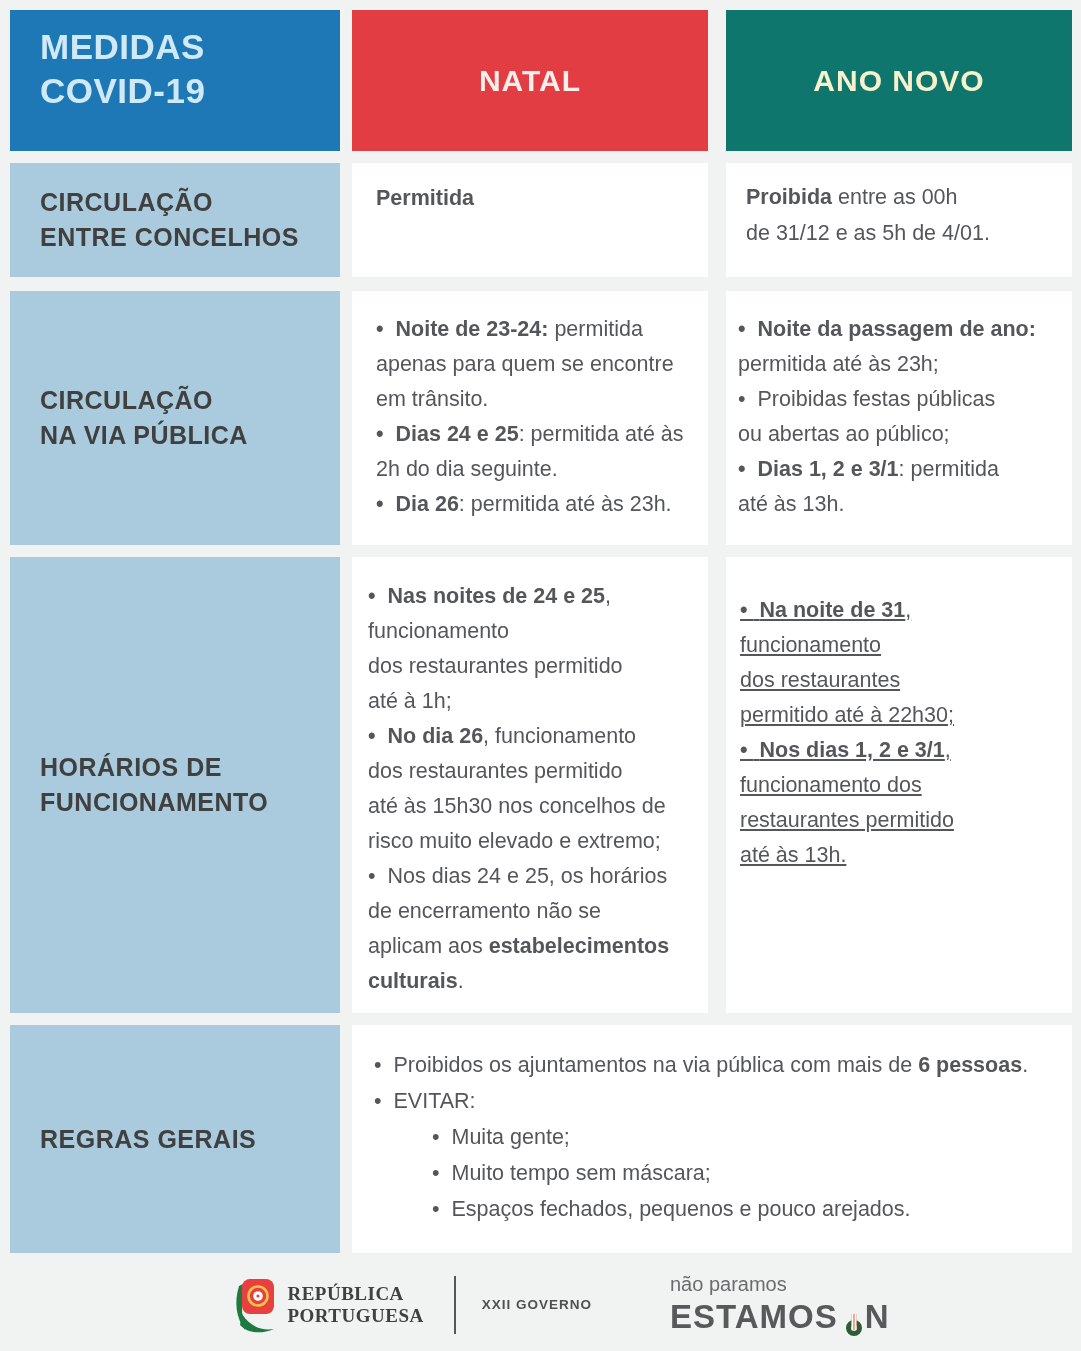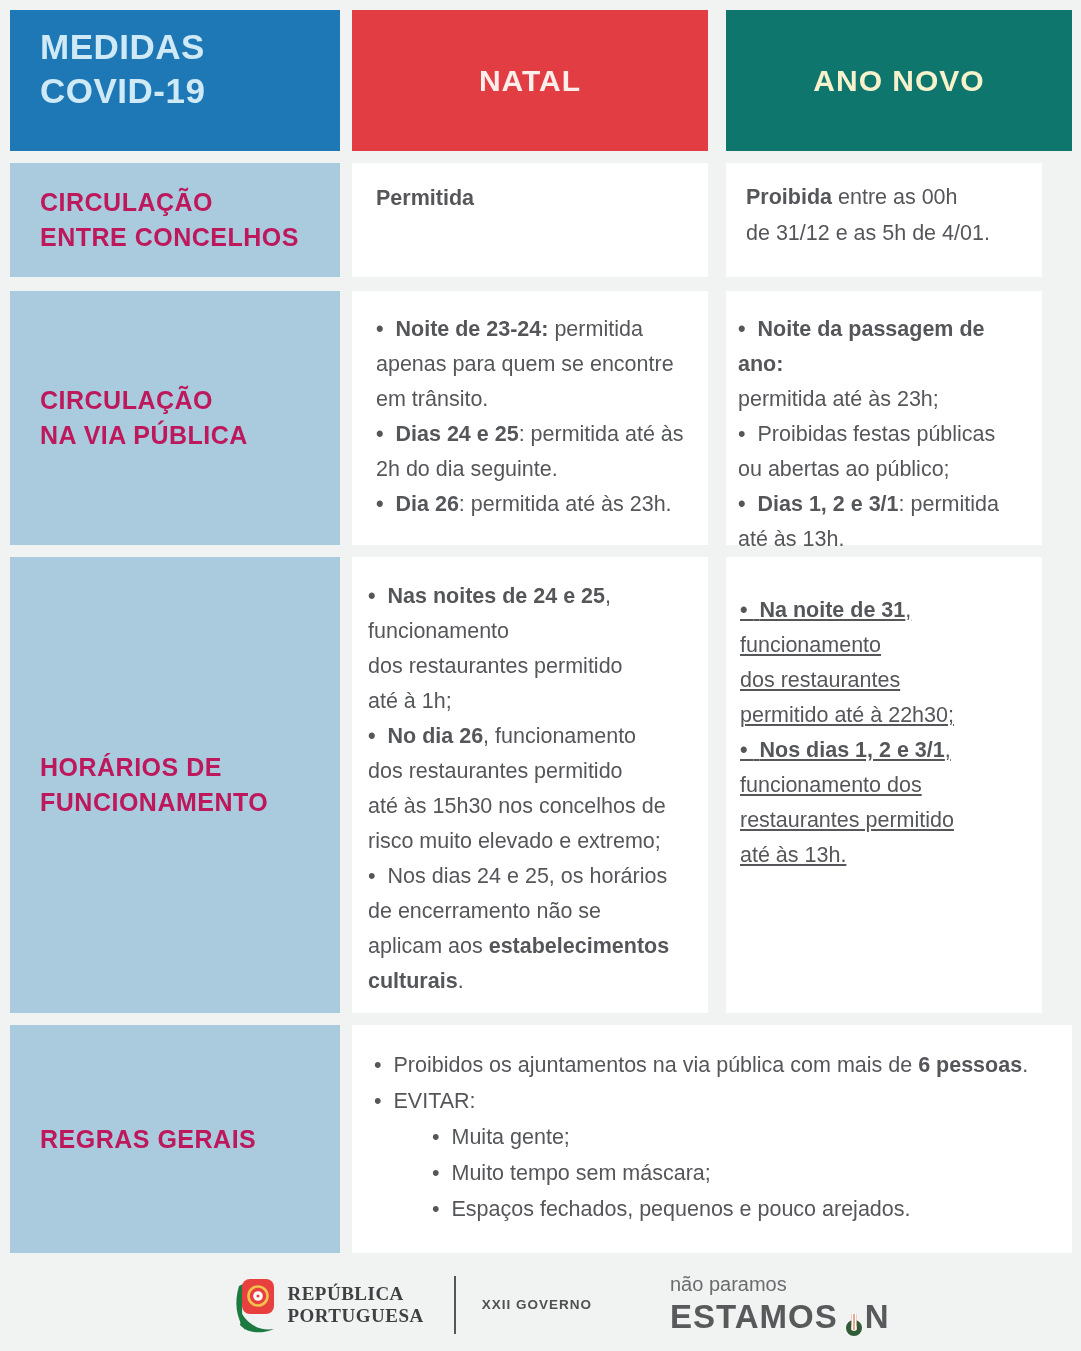--- a/index.html
+++ b/index.html
@@ -26,29 +26,29 @@
   .hdr-natal .col-label { color:#fdeeec; }
   .hdr-ano { left:726px; width:346px; background:#0f766e; }
   .hdr-ano .col-label { color:#f7f2cb; }
   .col-label { font-size:30px; font-weight:bold; letter-spacing:1px; }
 
   
   .rowlabel {
     left:10px; width:330px; background:#a9cbdd;
     display:flex; flex-direction:column; justify-content:center;
     padding-left:30px;
-    font-size:25px; font-weight:bold; color:#be185d;
+    font-size:25px; font-weight:bold; color:#404040;
     line-height:35px; letter-spacing:0.5px;
   }
 
   
   .cell { background:#ffffff; font-size:21.5px; line-height:35px; color:#55565a; }
   .cell .b { font-weight:bold; }
   .natal-col { left:352px; width:356px; }
-  .ano-col   { left:726px; width:316px; }
+  .ano-col   { left:726px; width:346px; }
   .li { position:relative; padding-left:0; }
   .li::before { content:"\2022\00a0"; font-weight:bold; }
   .li.nb::before { font-weight:normal; }
   .sub { padding-left:58px; }
   .sub::before { content:"\2022\00a0"; }
 
   
   .r1 { top:163px; height:114px; }
   .r2 { top:291px; height:254px; }
   .r3 { top:557px; height:456px; }

